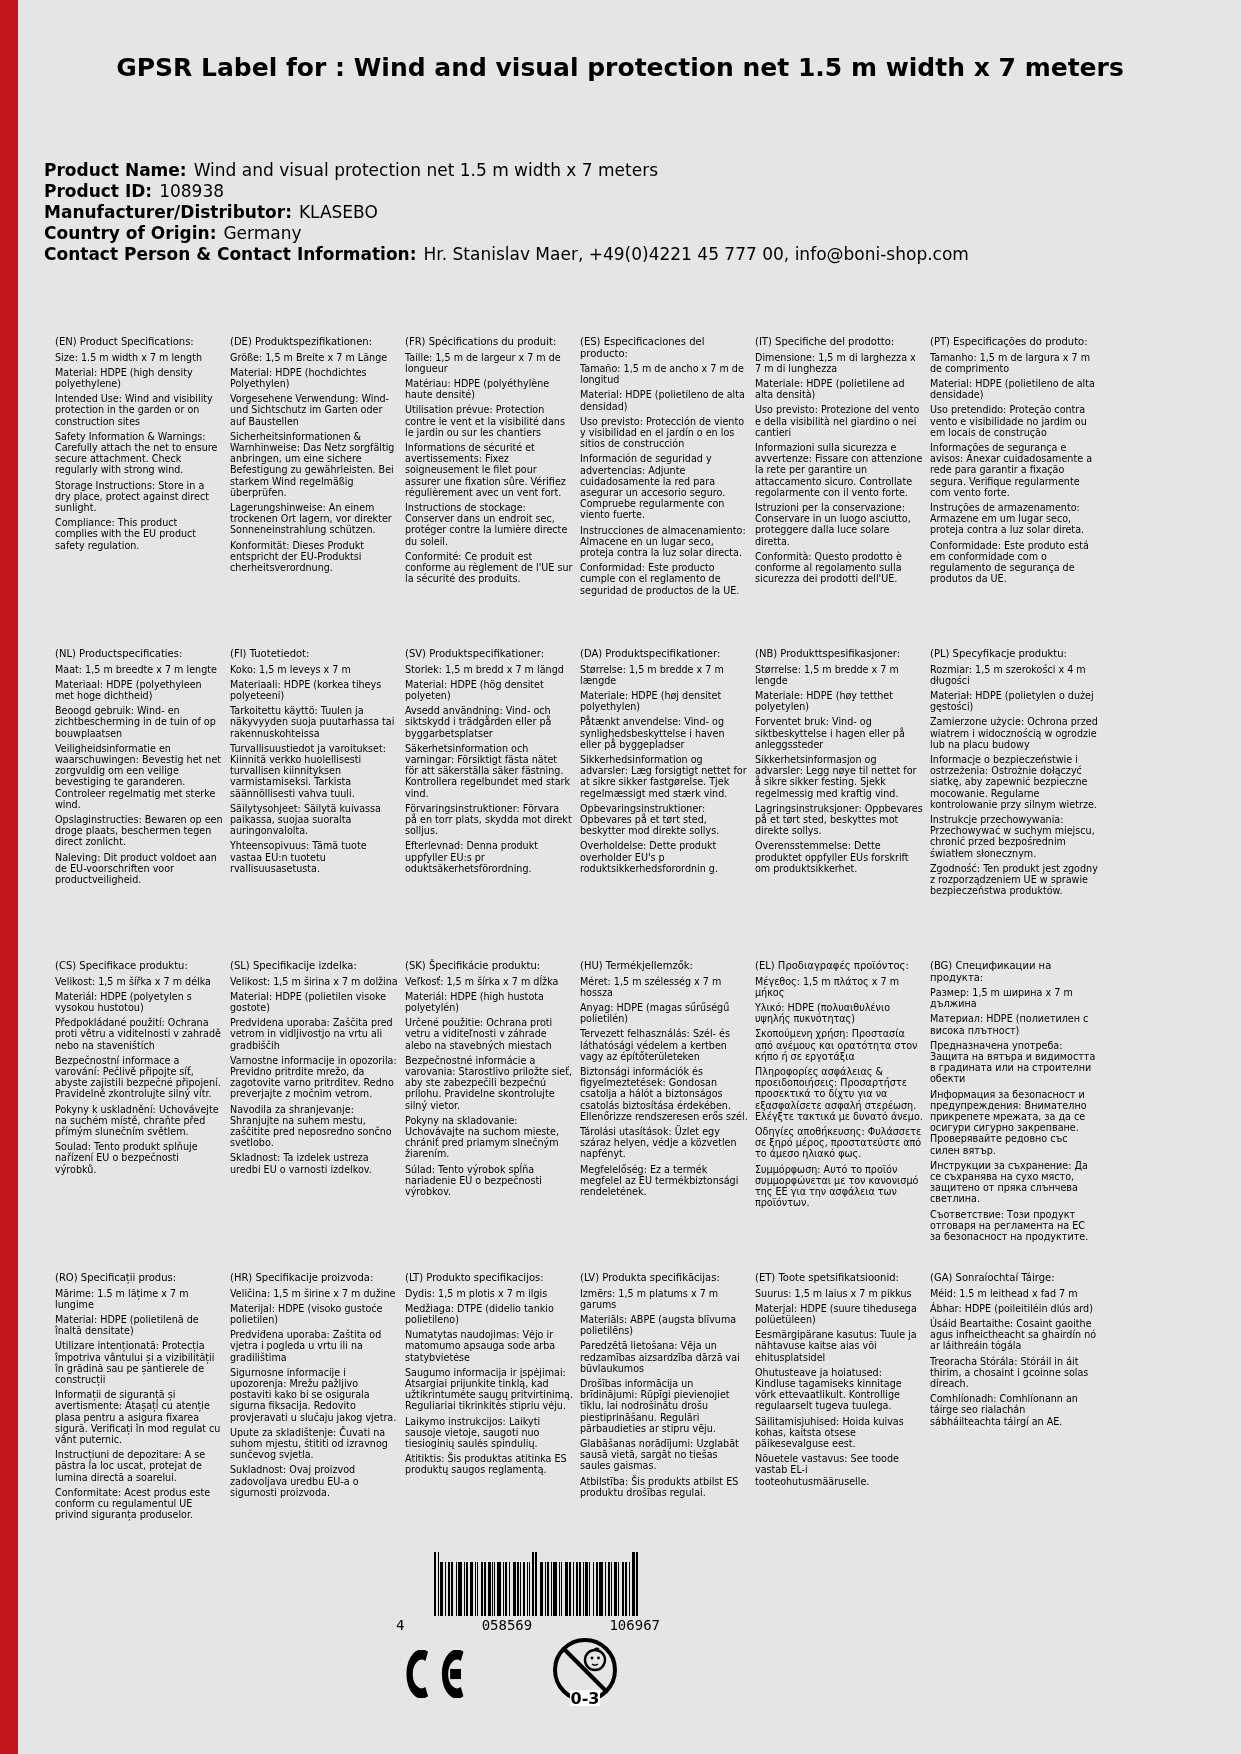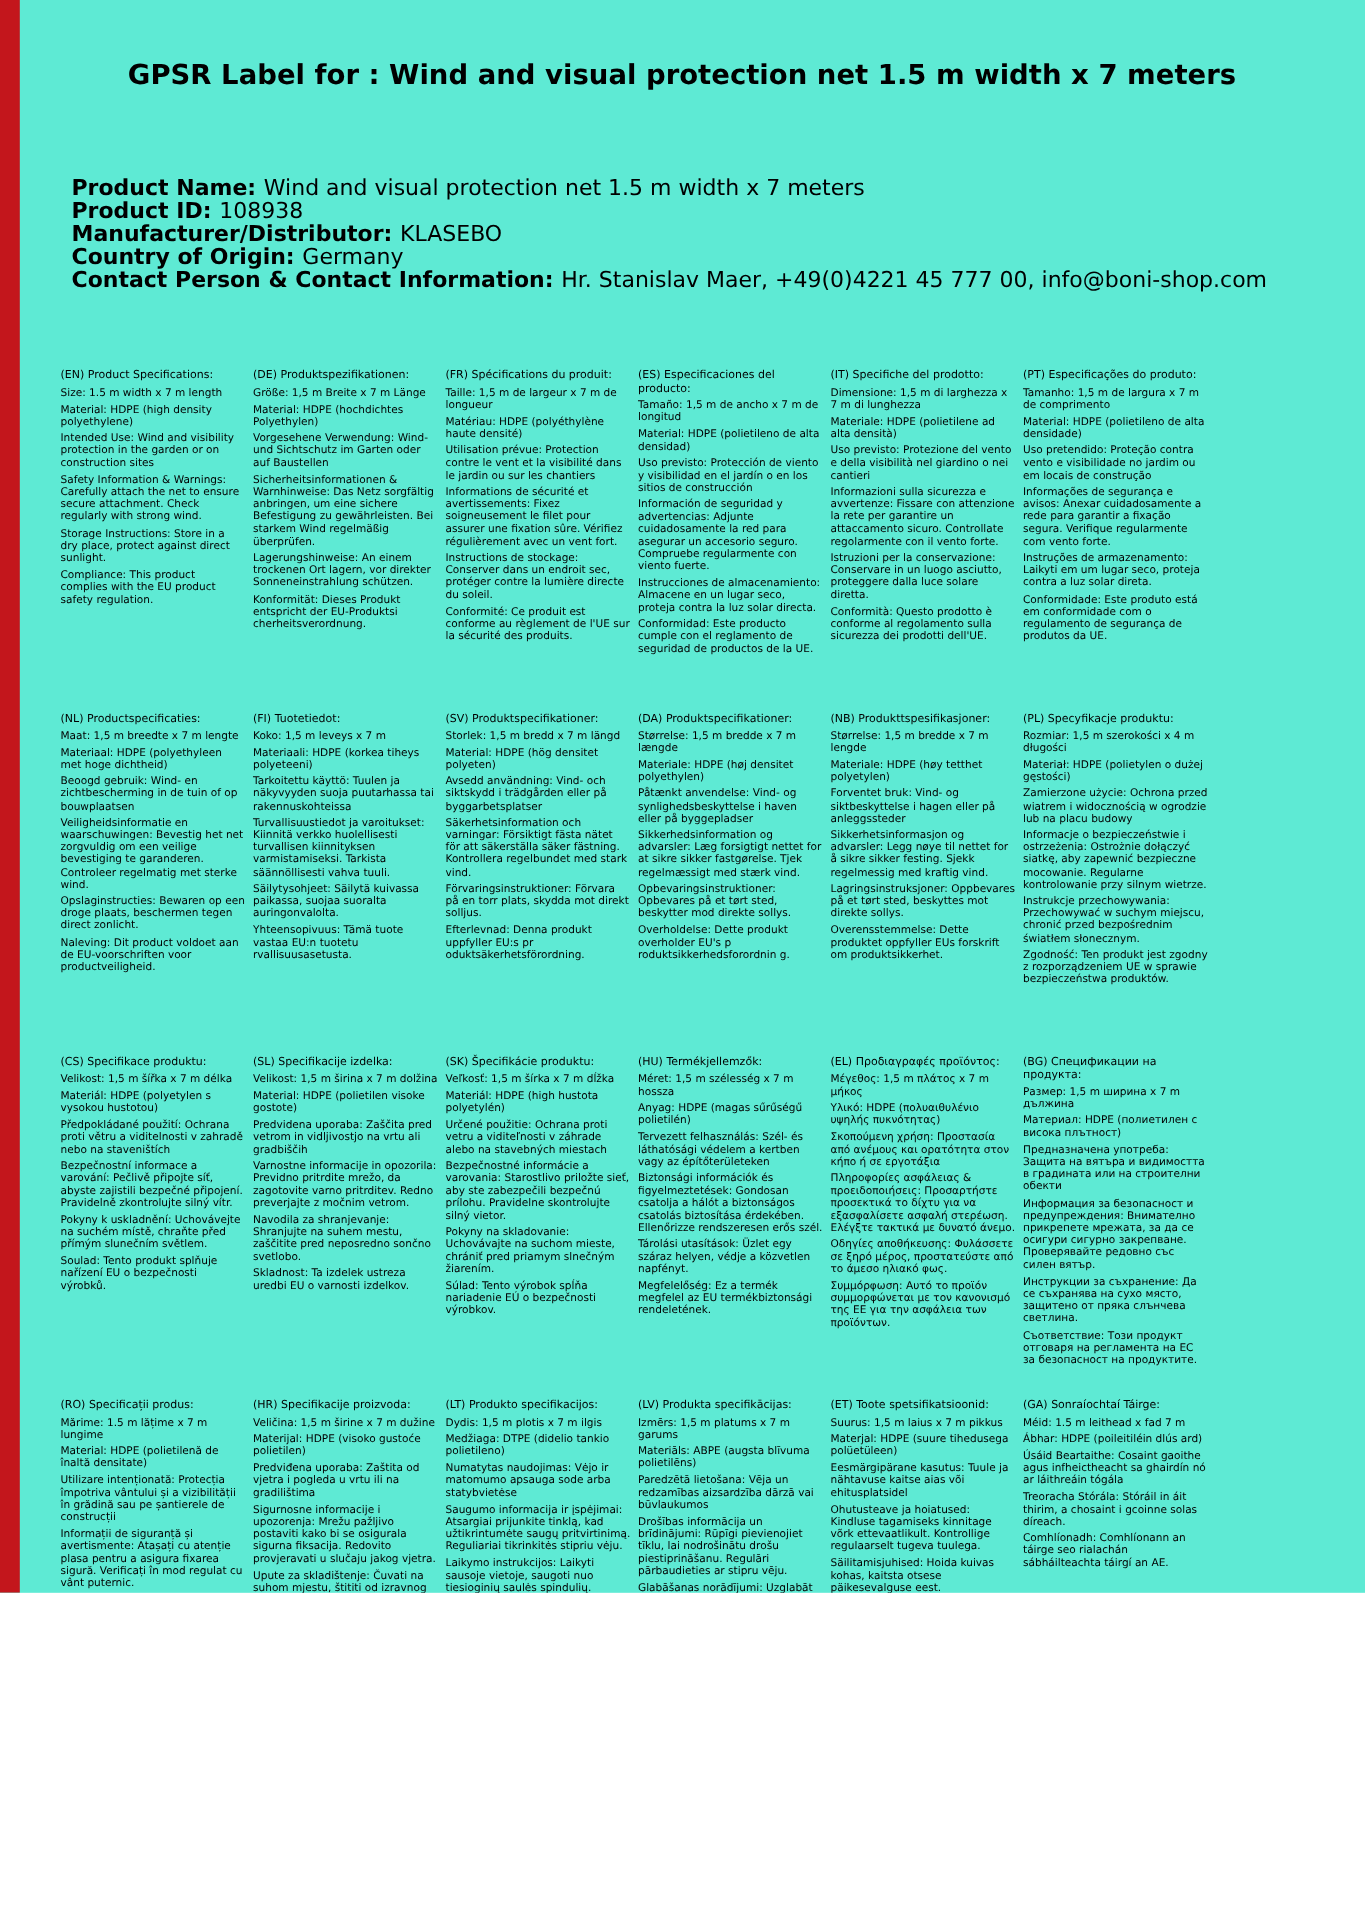--- a/index.html
+++ b/index.html
@@ -1,22 +1,22 @@
 <!DOCTYPE html>
 <html><head>
 <meta charset="utf-8">
 <style>
   *{margin:0;padding:0;box-sizing:border-box}
   body{margin:0;background:#ffffff}
-  .page{position:relative;width:1241px;height:1448px;background:#5eead4;
+  .page{position:relative;width:1241px;height:1754px;background:#e5e5e5;
         font-family:"DejaVu Sans","Liberation Sans",sans-serif;color:#000;overflow:hidden}
   .red-strip{position:absolute;left:0;top:0;width:18px;height:100%;background:#c3161c}
   .title{position:absolute;top:52px;left:115px;width:1010px;text-align:center;
          font-size:25px;font-weight:700;line-height:1.3}
-  .product-info{position:absolute;left:65px;top:160px;font-size:20px;line-height:21px}
+  .product-info{position:absolute;left:44px;top:160px;font-size:17px;line-height:21px}
   .pi-label{font-weight:700}
   .pi-value{margin-left:7px}
   .spec-grid{position:absolute;left:55px;top:336px;display:grid;
              grid-template-columns:repeat(6,168px);column-gap:7px;grid-auto-rows:312px;
              font-size:9.6px;line-height:11.2px}
   .spec{overflow:visible}
   .spec-h{font-weight:400;font-size:10px;line-height:11.5px}
   .spec-p{margin-top:4px}
   .barcode{position:absolute;left:402px;top:1552px;width:268px}
   .bars{display:flex;align-items:flex-end;justify-content:center;height:64px}
@@ -91,21 +91,21 @@
         <p class="spec-p">Informazioni sulla sicurezza e avvertenze: Fissare con attenzione la rete per garantire un attaccamento sicuro. Controllate regolarmente con il vento forte.</p>
         <p class="spec-p">Istruzioni per la conservazione: Conservare in un luogo asciutto, proteggere dalla luce solare diretta.</p>
         <p class="spec-p">Conformità: Questo prodotto è conforme al regolamento sulla sicurezza dei prodotti dell'UE.</p>
       </div>
       <div class="spec">
         <div class="spec-h">(PT) Especificações do produto:</div>
         <p class="spec-p">Tamanho: 1,5 m de largura x 7 m de comprimento</p>
         <p class="spec-p">Material: HDPE (polietileno de alta densidade)</p>
         <p class="spec-p">Uso pretendido: Proteção contra vento e visibilidade no jardim ou em locais de construção</p>
         <p class="spec-p">Informações de segurança e avisos: Anexar cuidadosamente a rede para garantir a fixação segura. Verifique regularmente com vento forte.</p>
-        <p class="spec-p">Instruções de armazenamento: Laikyti em um lugar seco, proteja contra a luz solar direta.</p>
+        <p class="spec-p">Instruções de armazenamento: Armazene em um lugar seco, proteja contra a luz solar direta.</p>
         <p class="spec-p">Conformidade: Este produto está em conformidade com o regulamento de segurança de produtos da UE.</p>
       </div>
       <div class="spec">
         <div class="spec-h">(NL) Productspecificaties:</div>
         <p class="spec-p">Maat: 1,5 m breedte x 7 m lengte</p>
         <p class="spec-p">Materiaal: HDPE (polyethyleen met hoge dichtheid)</p>
         <p class="spec-p">Beoogd gebruik: Wind- en zichtbescherming in de tuin of op bouwplaatsen</p>
         <p class="spec-p">Veiligheidsinformatie en waarschuwingen: Bevestig het net zorgvuldig om een veilige bevestiging te garanderen. Controleer regelmatig met sterke wind.</p>
         <p class="spec-p">Opslaginstructies: Bewaren op een droge plaats, beschermen tegen direct zonlicht.</p>
         <p class="spec-p">Naleving: Dit product voldoet aan de EU-voorschriften voor productveiligheid.</p>

